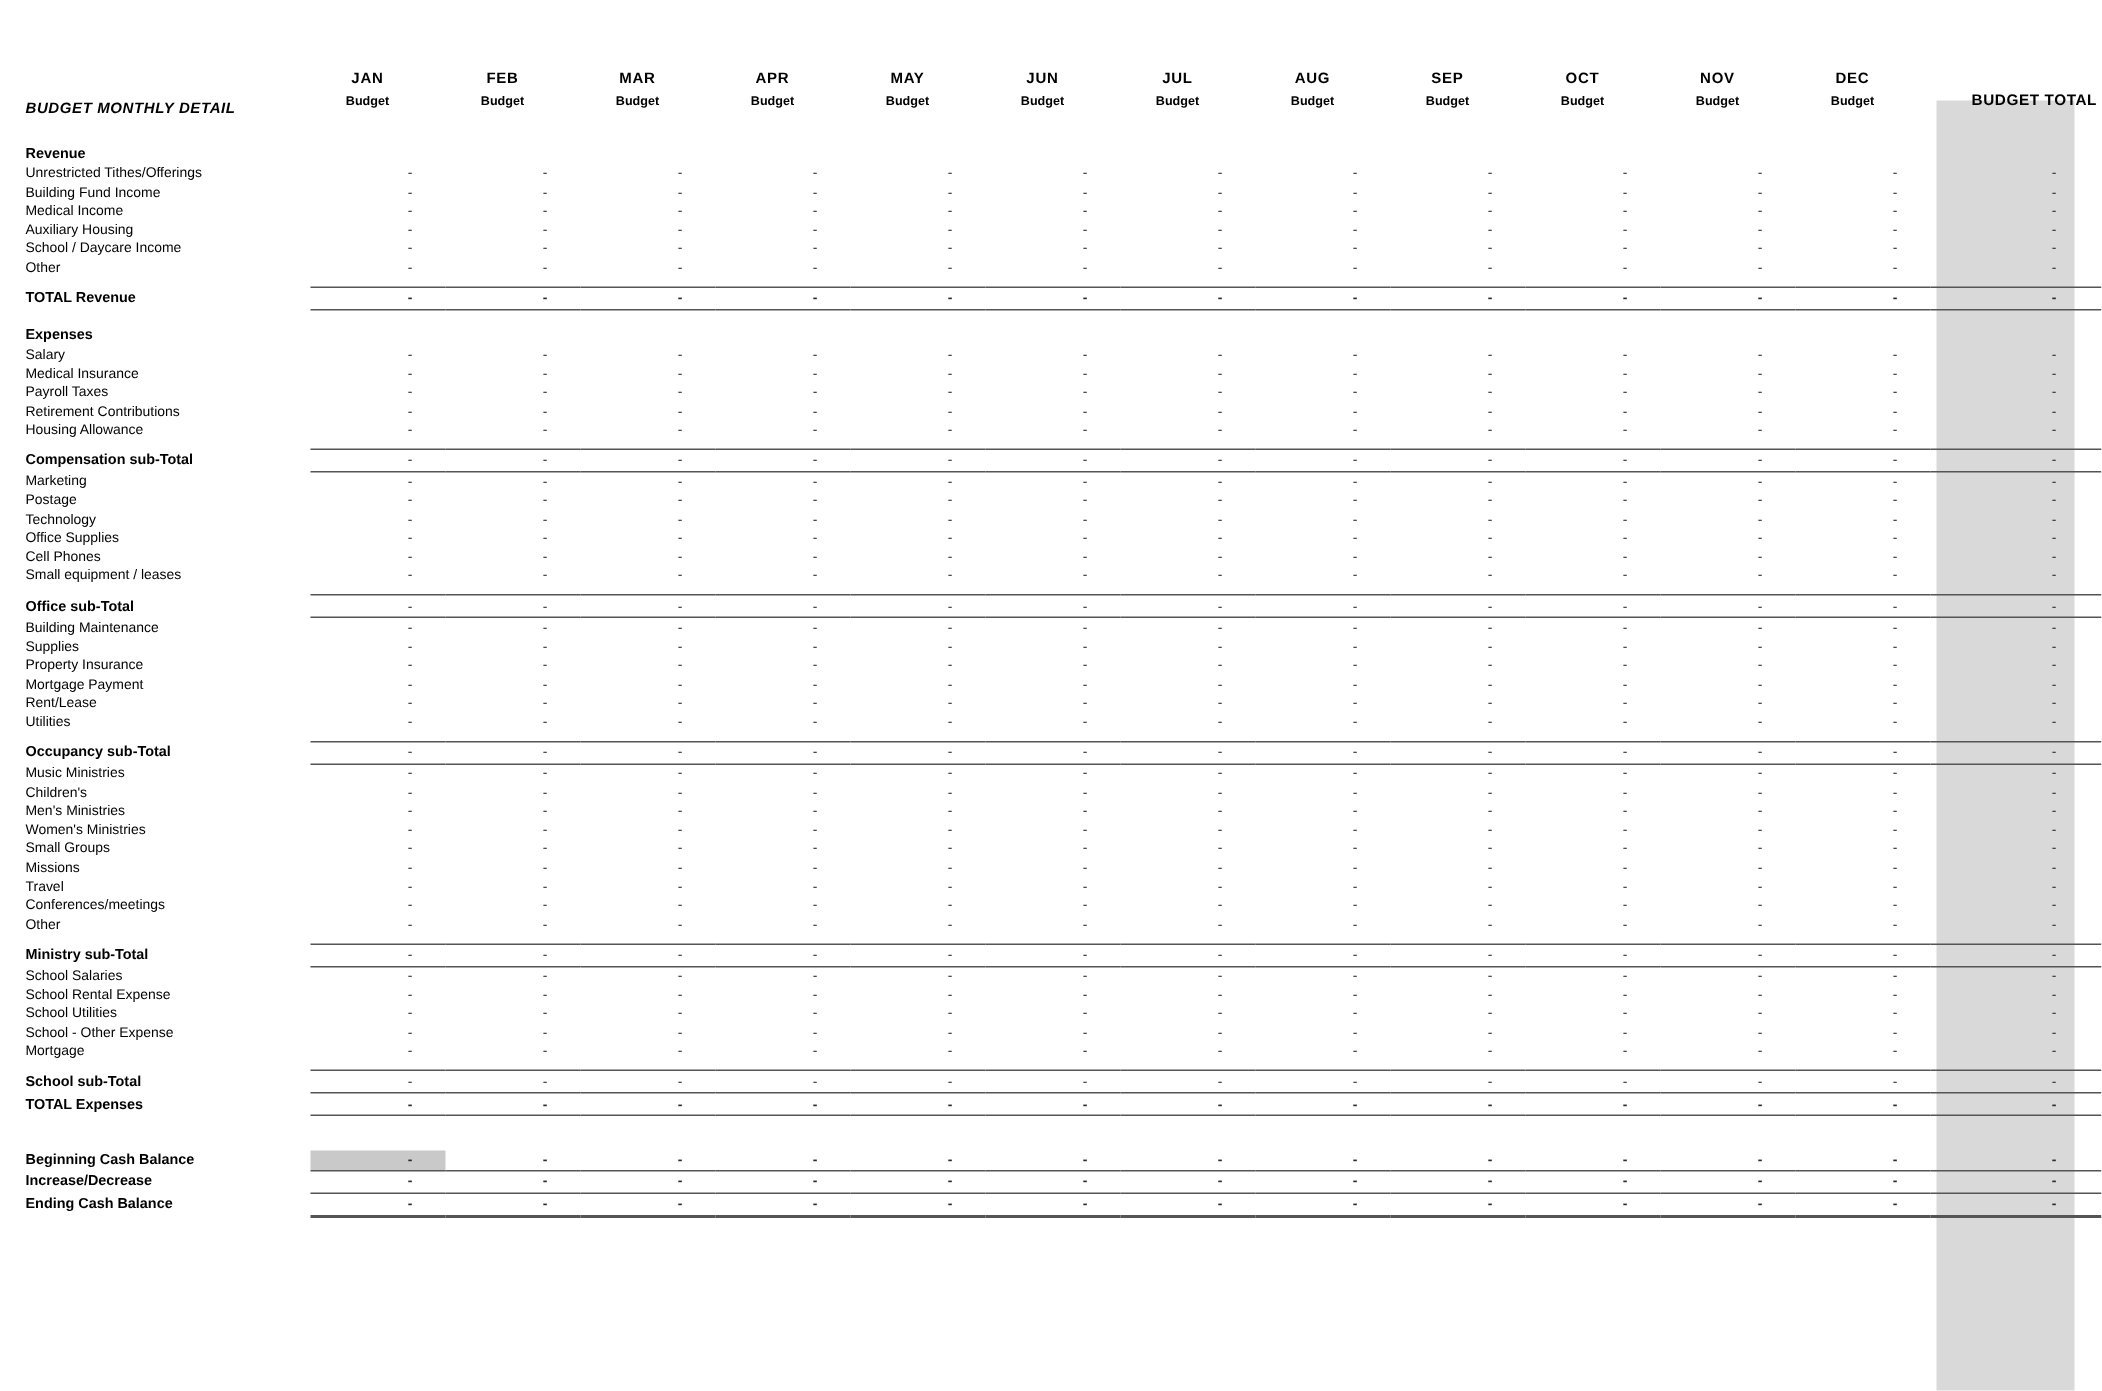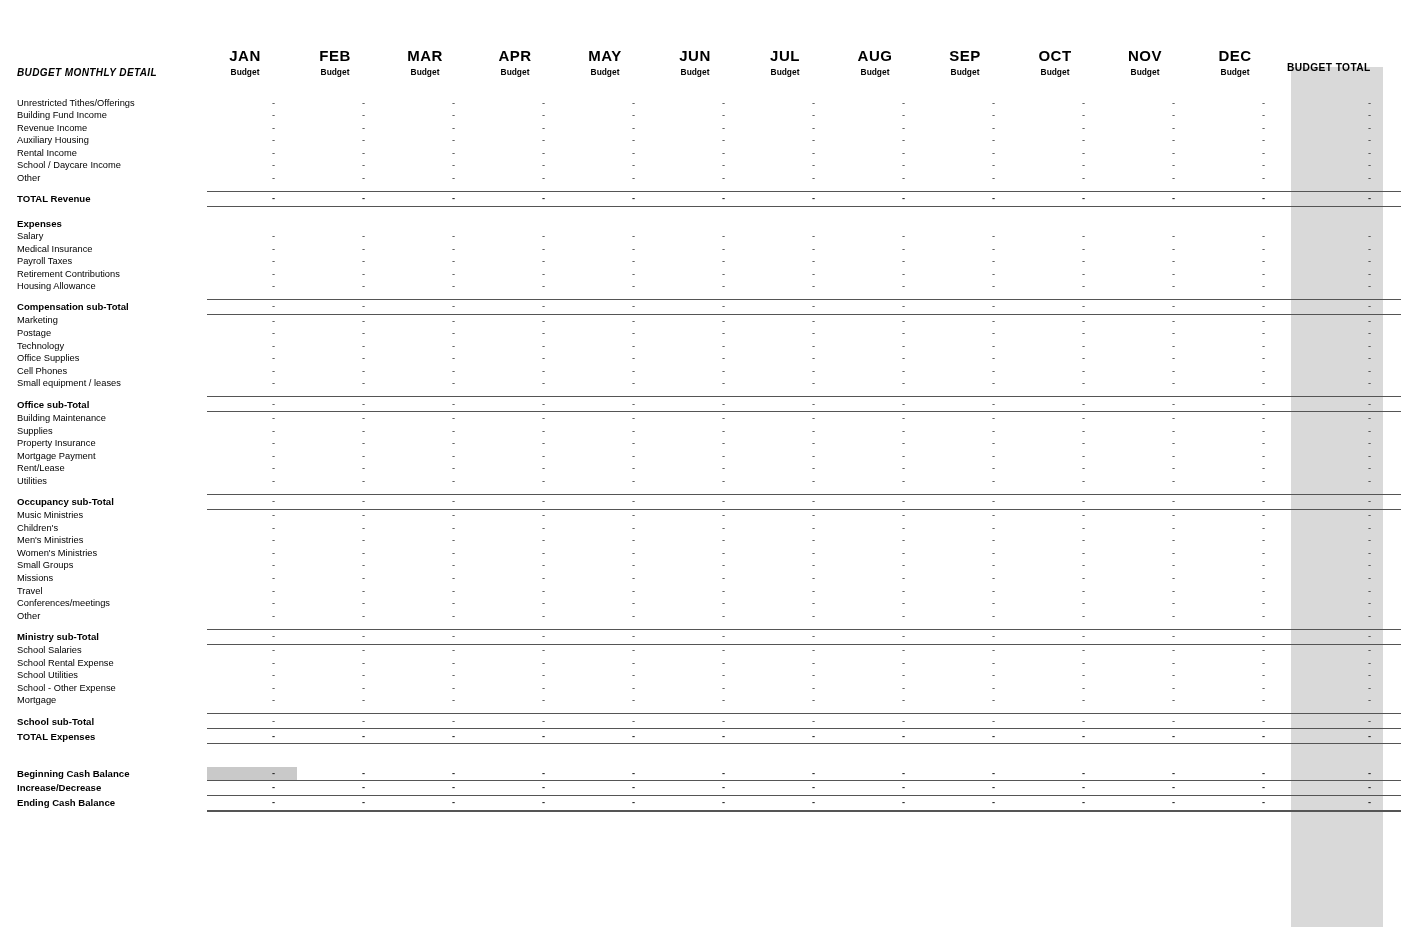--- a/index.html
+++ b/index.html
@@ -71,34 +71,34 @@
   tr.hdr th {
     height: 34px;
     vertical-align: top;
     padding-top: 4px;
   }
   th.mon {
     text-align: center;
   }
   th.mon .m {
     display: block;
-    font-size: 15px;
+    font-size: 10px;
     font-weight: bold;
     letter-spacing: 0.5px;
     padding-right: 14px;
   }
   th.mon .b {
     display: block;
     font-size: 8.4px;
     font-weight: bold;
     padding-top: 5px;
     padding-right: 14px;
   }
   th.tot {
-    text-align: left;
+    text-align: right;
     font-size: 10.2px;
     font-weight: bold;
     letter-spacing: 0.4px;
     padding-top: 19px !important;
     padding-right: 3px;
   }
 
   
   tr.r { height: 12.55px; }
   tr.r td { height: 12.55px; }
@@ -223,20 +223,24 @@
           <span class="b">Budget</span>
         </th>
         <th class="mon">
           <span class="m">DEC</span>
           <span class="b">Budget</span>
         </th>
         <th class="tot">BUDGET TOTAL</th>
       </tr>
     </thead>
     <tbody id="tbody">
+        <tr class="r sec">
+          <td class="lbl">Revenue</td>
+          <td colspan="13"></td>
+        </tr>
         <tr class="r ">
           <td class="lbl">Unrestricted Tithes/Offerings</td>
           <td class="val mv">-</td>
           <td class="val mv">-</td>
           <td class="val mv">-</td>
           <td class="val mv">-</td>
           <td class="val mv">-</td>
           <td class="val mv">-</td>
           <td class="val mv">-</td>
           <td class="val mv">-</td>
@@ -256,53 +260,37 @@
           <td class="val mv">-</td>
           <td class="val mv">-</td>
           <td class="val mv">-</td>
           <td class="val mv">-</td>
           <td class="val mv">-</td>
           <td class="val mv">-</td>
           <td class="val mv">-</td>
           <td class="val tv">-</td>
         </tr>
         <tr class="r ">
-          <td class="lbl">Revenue Income</td>
+          <td class="lbl">Medical Income</td>
           <td class="val mv">-</td>
           <td class="val mv">-</td>
           <td class="val mv">-</td>
           <td class="val mv">-</td>
           <td class="val mv">-</td>
           <td class="val mv">-</td>
           <td class="val mv">-</td>
           <td class="val mv">-</td>
           <td class="val mv">-</td>
           <td class="val mv">-</td>
           <td class="val mv">-</td>
           <td class="val mv">-</td>
           <td class="val tv">-</td>
         </tr>
         <tr class="r ">
           <td class="lbl">Auxiliary Housing</td>
-          <td class="val mv">-</td>
-          <td class="val mv">-</td>
-          <td class="val mv">-</td>
-          <td class="val mv">-</td>
-          <td class="val mv">-</td>
-          <td class="val mv">-</td>
-          <td class="val mv">-</td>
-          <td class="val mv">-</td>
-          <td class="val mv">-</td>
-          <td class="val mv">-</td>
-          <td class="val mv">-</td>
-          <td class="val mv">-</td>
-          <td class="val tv">-</td>
-        </tr>
-        <tr class="r ">
-          <td class="lbl">Rental Income</td>
           <td class="val mv">-</td>
           <td class="val mv">-</td>
           <td class="val mv">-</td>
           <td class="val mv">-</td>
           <td class="val mv">-</td>
           <td class="val mv">-</td>
           <td class="val mv">-</td>
           <td class="val mv">-</td>
           <td class="val mv">-</td>
           <td class="val mv">-</td>

